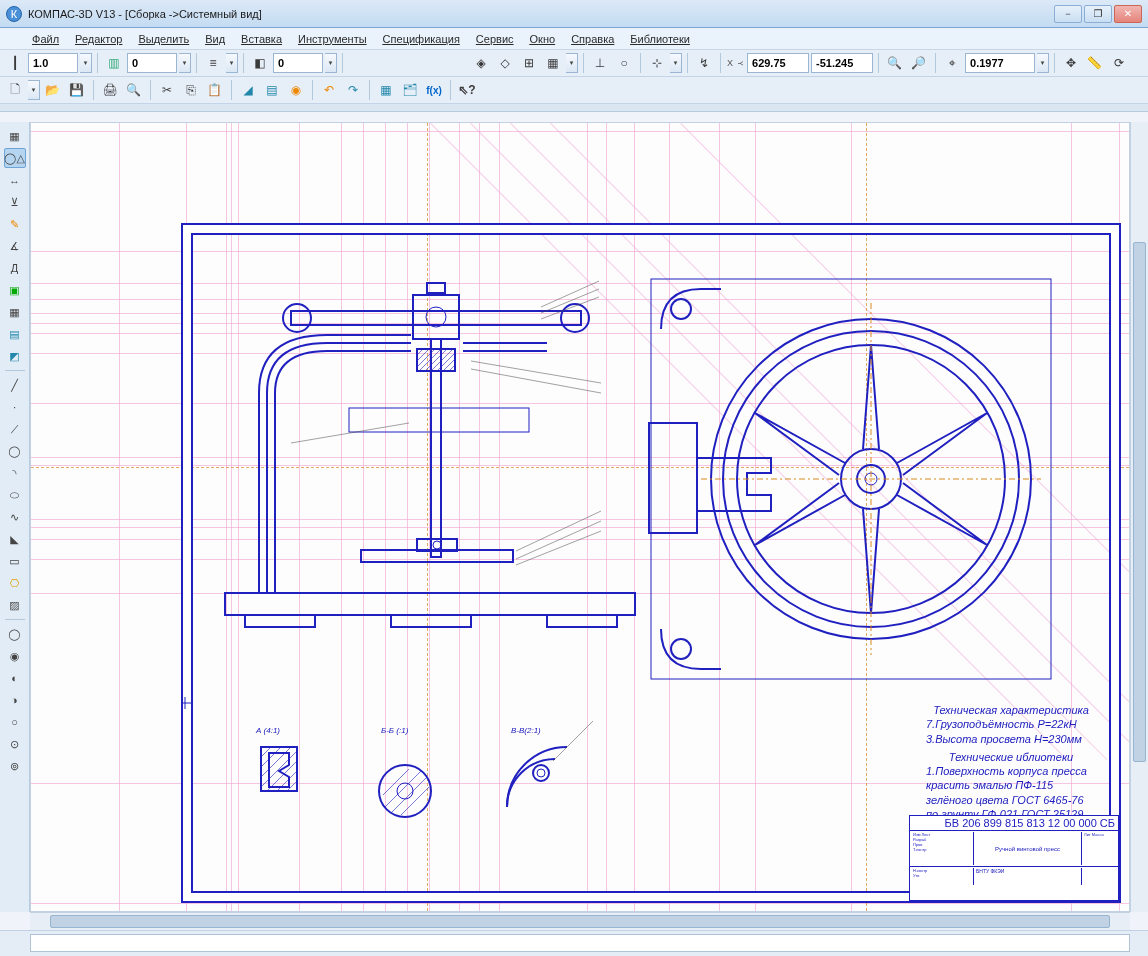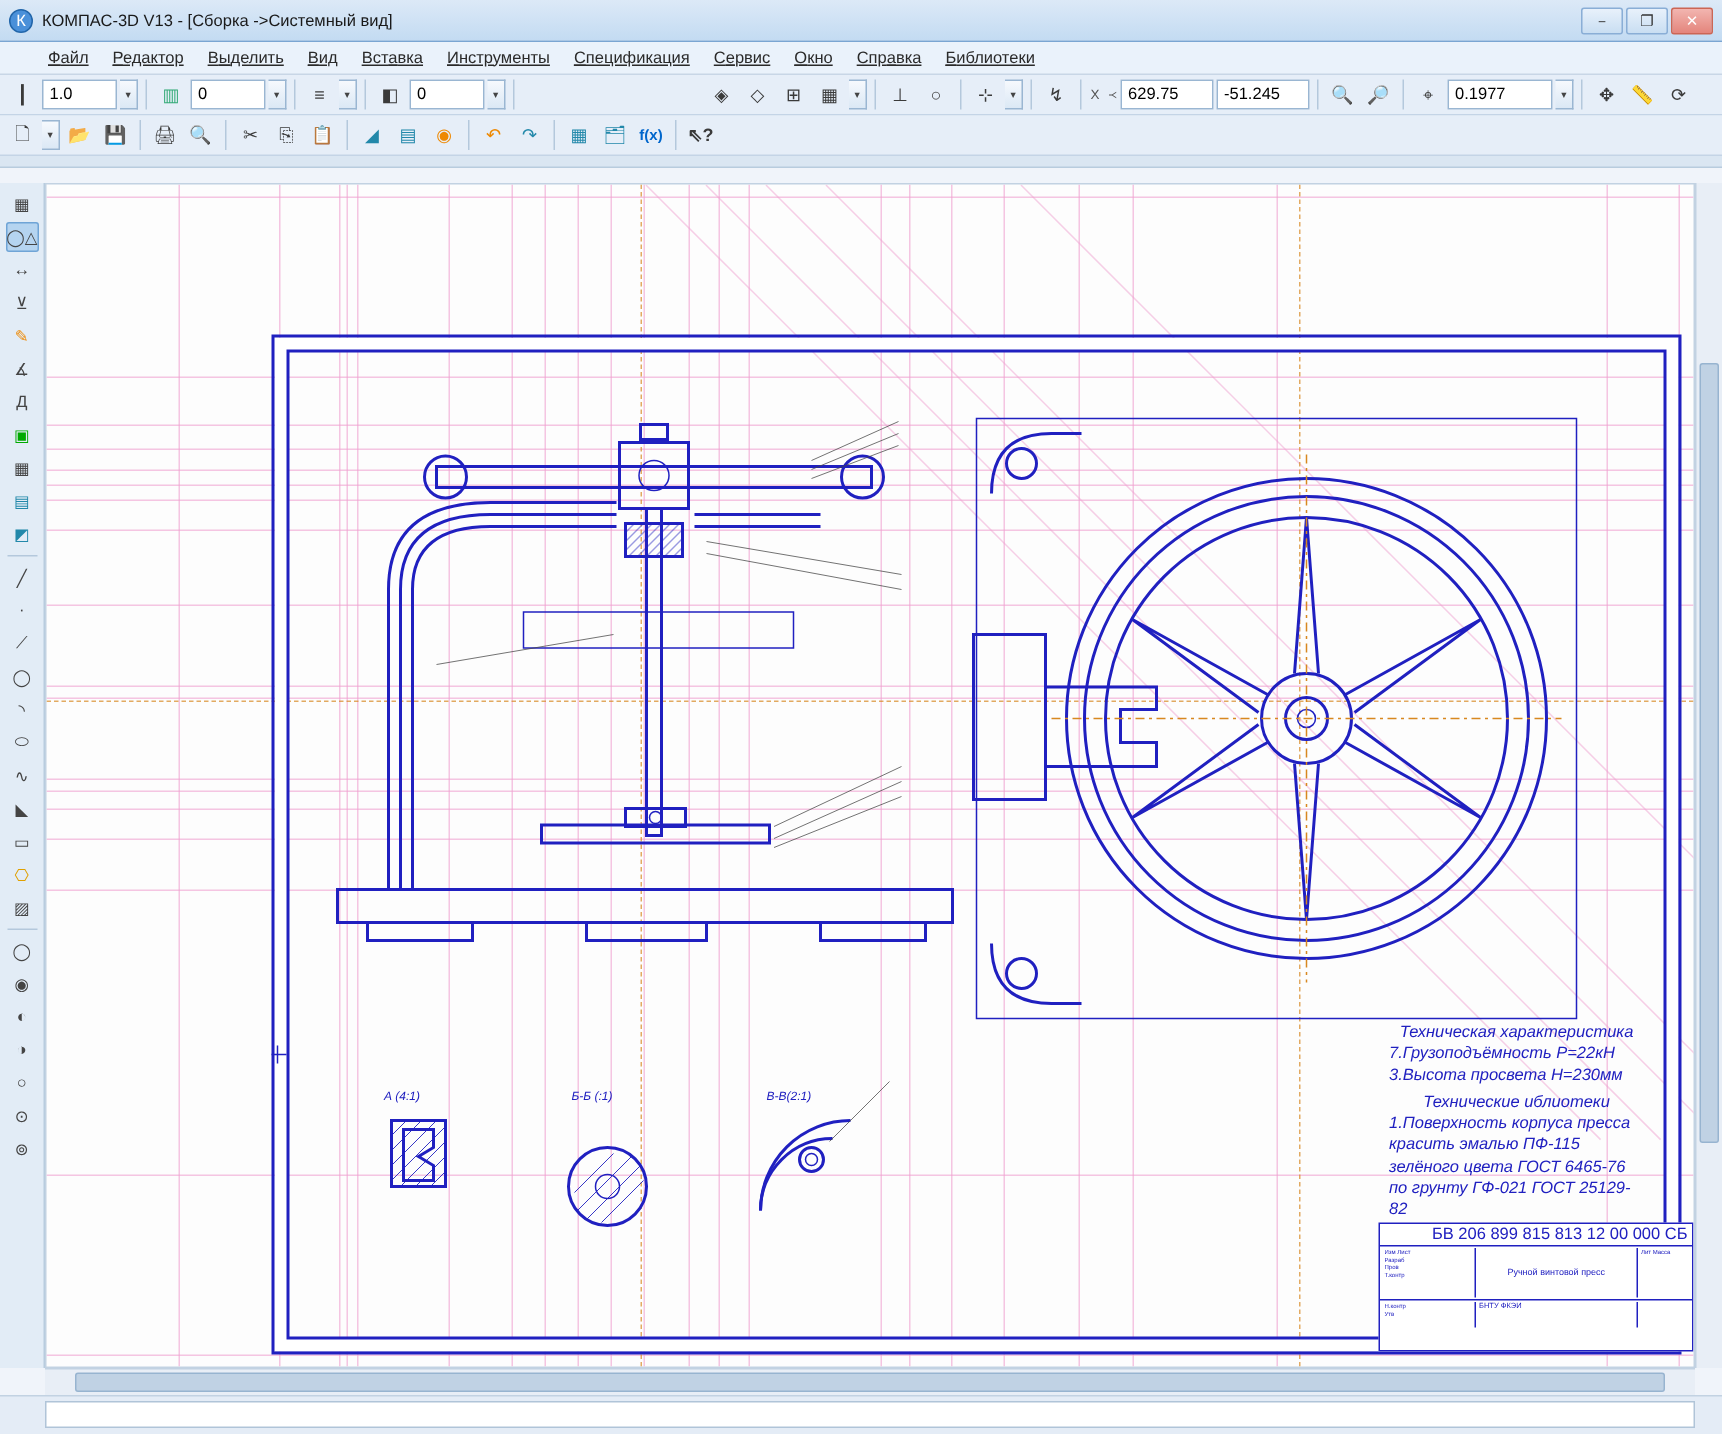--- a/index.html
+++ b/index.html
@@ -16,21 +16,21 @@
 
 .menubar { height: 22px; background: #eaf2fb; border-bottom: 1px solid #c8d6e6; display: flex; align-items: center; padding: 0 8px; gap: 0; }
 .menubar .spacer { width: 16px; }
 .m-item { padding: 3px 8px; color: #2a2a2a; cursor: default; text-decoration: underline; }
 .m-item u { text-decoration: underline; }
 
 
 .toolbar { background: #e6eef8; border-bottom: 1px solid #c4d4e6; display: flex; align-items: center; padding: 2px 4px; gap: 2px; }
 .tbtn { width: 22px; height: 22px; border: 1px solid transparent; border-radius: 2px; display: flex; align-items: center; justify-content: center; font-size: 12px; color: #3a3a3a; background: transparent; }
 .tsep { width: 1px; height: 20px; background: #b4c8dc; margin: 0 3px; }
-.tinput { height: 20px; border: 1px solid #9ab6d2; background: #fff; padding: 0 4px; font-size: 11px; }
+.tinput { height: 20px; border: 1px solid #9ab6d2; background: #fff; padding: 0 4px; font-size: 11px; font-weight: bold; }
 .tinput.w50 { width: 50px; }
 .tinput.w60 { width: 62px; }
 .tinput.w70 { width: 70px; }
 .coord-lbl { font-size: 9px; color: #555; margin: 0 1px; }
 .dropbtn { width: 12px; height: 20px; border: 1px solid #9ab6d2; border-left: none; background: linear-gradient(#f6f9fd, #dbe8f5); display: flex; align-items: center; justify-content: center; font-size: 7px; color: #444; }
 
 
 .doctabs { height: 8px; background: #dae6f2; border-bottom: 1px solid #b8ccde; }
 
 
@@ -50,21 +50,21 @@
 .axis-v { position: absolute; top: 0; bottom: 0; width: 0; border-left: 1px dashed #d88820; opacity: .7; }
 .axis-h { position: absolute; left: 0; right: 0; height: 0; border-top: 1px dashed #d88820; opacity: .7; }
 
 
 .blue-stroke { stroke: #2020c0; stroke-width: 2; fill: none; }
 .blue-thin { stroke: #2020c0; stroke-width: 1; fill: none; }
 .hatch { stroke: #2020c0; stroke-width: 0.6; }
 .leader { stroke: #444; stroke-width: 0.5; fill: none; }
 
 
-.tblock { position: absolute; right: 0; bottom: 10px; width: 210px; height: 86px; border: 1px solid #2020c0; background: #fff; }
+.tblock { position: absolute; right: 10px; bottom: 10px; width: 210px; height: 86px; border: 1px solid #2020c0; background: #fff; }
 .tblock .row { border-top: 1px solid #2020c0; font-size: 5px; color: #2020c0; padding: 1px 3px; display: flex; }
 .tblock .cell { border-left: 1px solid #2020c0; padding: 0 2px; }
 .note { position: absolute; font-size: 6px; color: #2020c0; line-height: 1.3; font-style: italic; }
 
 
 .vscroll { position: absolute; right: 0; top: 122px; width: 18px; bottom: 44px; background: #e8eef6; border-left: 1px solid #c2d2e2; }
 .vthumb { position: absolute; left: 2px; right: 2px; top: 120px; height: 520px; background: #c0d2e4; border: 1px solid #97b4d0; border-radius: 2px; }
 .hscroll { position: absolute; left: 30px; right: 18px; bottom: 26px; height: 18px; background: #e8eef6; border-top: 1px solid #c2d2e2; }
 .hthumb { position: absolute; top: 2px; bottom: 2px; left: 20px; width: 1060px; background: #c0d2e4; border: 1px solid #97b4d0; border-radius: 2px; }
 .statusbar { position: absolute; left: 0; right: 0; bottom: 0; height: 26px; background: #e4ecf6; border-top: 1px solid #c2d2e2; }
@@ -387,21 +387,21 @@
       </g>
     </g>
 
     <defs>
       <pattern id="h1" width="6" height="6" patternUnits="userSpaceOnUse">
         <line x1="0" y1="6" x2="6" y2="0" stroke="#2020c0" stroke-width="0.6"></line>
       </pattern>
     </defs>
   </svg>
 
-  <div class="note" style="left:895px;top:558px;width:170px">
+  <div class="note" style="left:895px;top:580px;width:170px">
     <div style="text-align:center">Техническая характеристика</div>
     <div>7.Грузоподъёмность Р=22кН</div>
     <div>3.Высота просвета Н=230мм</div>
     <div style="height:4px"></div>
     <div style="text-align:center">Технические иблиотеки</div>
     <div>1.Поверхность корпуса пресса красить эмалью ПФ-115 зелёного цвета ГОСТ 6465-76 по грунту ГФ-021 ГОСТ 25129-82</div>
     <div>2.Трущиеся поверхности смазывать пластичной смазкой Литол-24 ГОСТ21150-87</div>
   </div>
 
   <div class="tblock">

